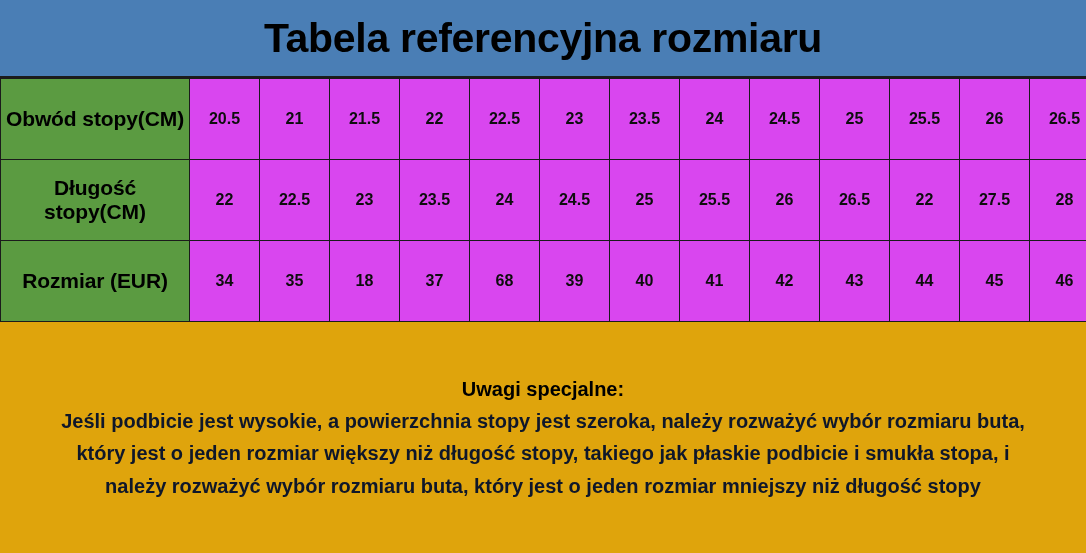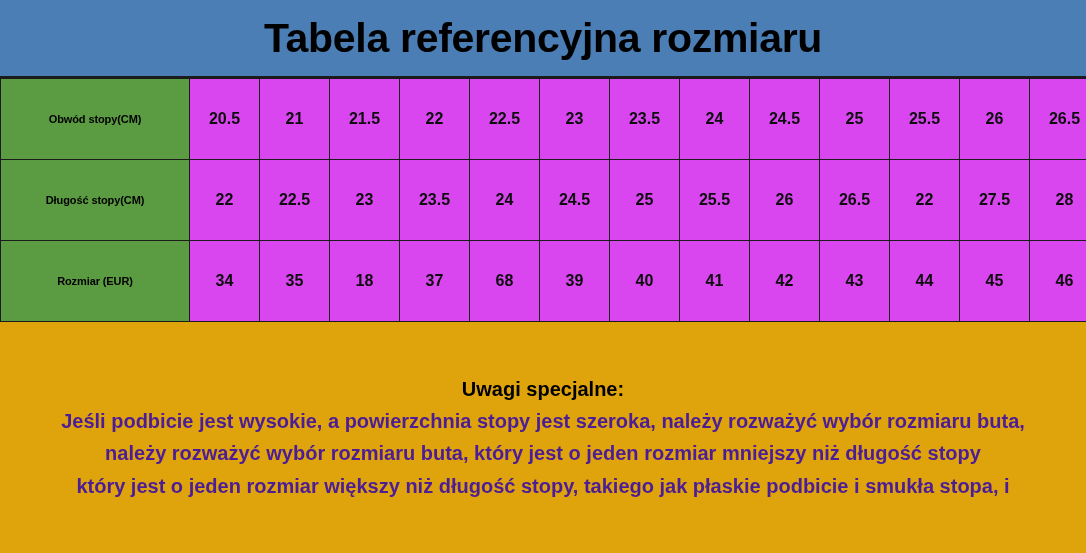--- a/index.html
+++ b/index.html
@@ -53,21 +53,21 @@
   .size-table td {
     border: 1px solid #1b1b1b;
     text-align: center;
     vertical-align: middle;
     padding: 0;
     height: 80px;
   }
   .row-label {
     background: #5B9B41;
     width: 188px;
-    font-size: 11px;
+    font-size: 21px;
     font-weight: bold;
     color: #000000;
     letter-spacing: -0.1px;
   }
   .data-cell {
     background: #d946ef;
     font-size: 16px;
     font-weight: bold;
     color: #0d0d0d;
     width: 69px;
@@ -87,21 +87,21 @@
   .notes-heading {
     font-size: 20px;
     font-weight: bold;
     color: #000000;
     line-height: 1.55;
     text-align: center;
   }
   .notes-line {
     font-size: 20px;
     font-weight: bold;
-    color: #4c1d95;
+    color: #0f172a;
     line-height: 1.62;
     text-align: right;
     white-space: nowrap;
   }
 </style>
 </head>
 <body>
 
 <div class="sheet">
 
@@ -158,17 +158,17 @@
         <td class="data-cell">44</td>
         <td class="data-cell">45</td>
         <td class="data-cell">46</td>
       </tr>
     </tbody>
   </table>
 
   <div class="notes-band">
     <div class="notes-heading">Uwagi specjalne:</div>
     <div class="notes-line">Jeśli podbicie jest wysokie, a powierzchnia stopy jest szeroka, należy rozważyć wybór rozmiaru buta,</div>
+    <div class="notes-line">który jest o jeden rozmiar większy niż długość stopy, takiego jak płaskie podbicie i smukła stopa, i</div>
     <div class="notes-line">należy rozważyć wybór rozmiaru buta, który jest o jeden rozmiar mniejszy niż długość stopy</div>
-    <div class="notes-line">który jest o jeden rozmiar większy niż długość stopy, takiego jak płaskie podbicie i smukła stopa, i</div>
   </div>
 
 </div>
 
 </body></html>

